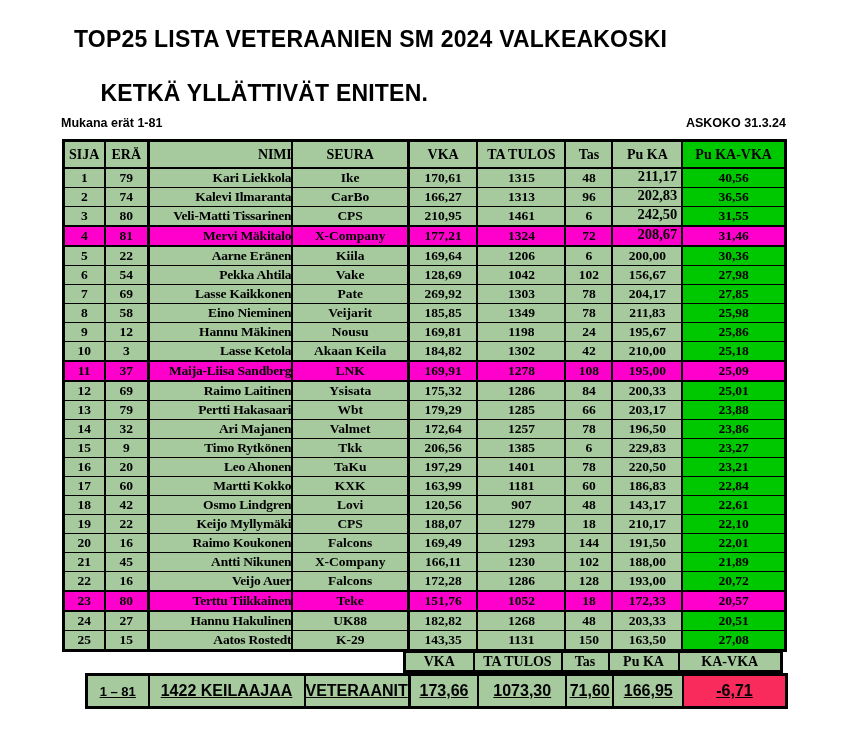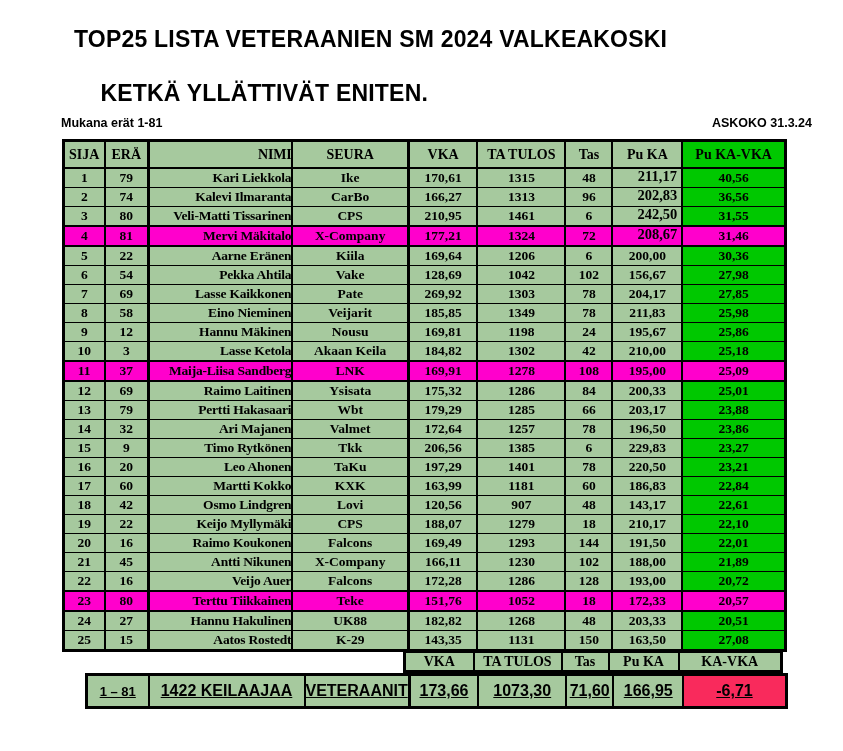--- a/index.html
+++ b/index.html
@@ -6,21 +6,21 @@
   #page{position:relative;width:843px;height:751px;background:#ffffff;overflow:hidden;
         font-family:"Liberation Sans",sans-serif;color:#000;}
 
   
   #title{position:absolute;left:74px;top:26px;font-size:23px;font-weight:bold;
          line-height:27px;letter-spacing:0.2px;white-space:pre;}
   #subtitle{position:absolute;left:58px;top:90px;font-size:15px;font-weight:bold;
             font-family:"Liberation Serif",serif;white-space:pre;}
   #note-left{position:absolute;left:61px;top:116px;font-size:12.5px;font-weight:bold;}
   #note-right{position:absolute;left:62px;top:116px;width:724px;text-align:right;
-              font-size:12.5px;font-weight:bold;padding-left:26px;}
+              font-size:12.5px;font-weight:bold;}
 
   
   .tbl{border-collapse:collapse;table-layout:fixed;
        font-family:"Liberation Serif",serif;font-weight:bold;color:#000;border-radius:13px;}
   .tbl th,.tbl td{border:1px solid #000;border-left-width:2px;border-right-width:2px;
        text-align:center;vertical-align:middle;padding:0;overflow:hidden;
        white-space:nowrap;background:var(--cell-green);}
 
   
   #main-wrap{position:absolute;left:62px;top:139px;}

